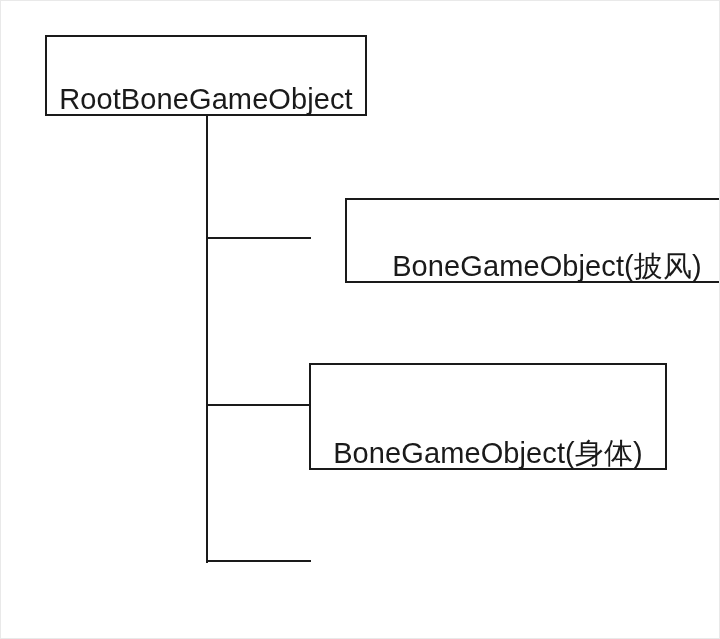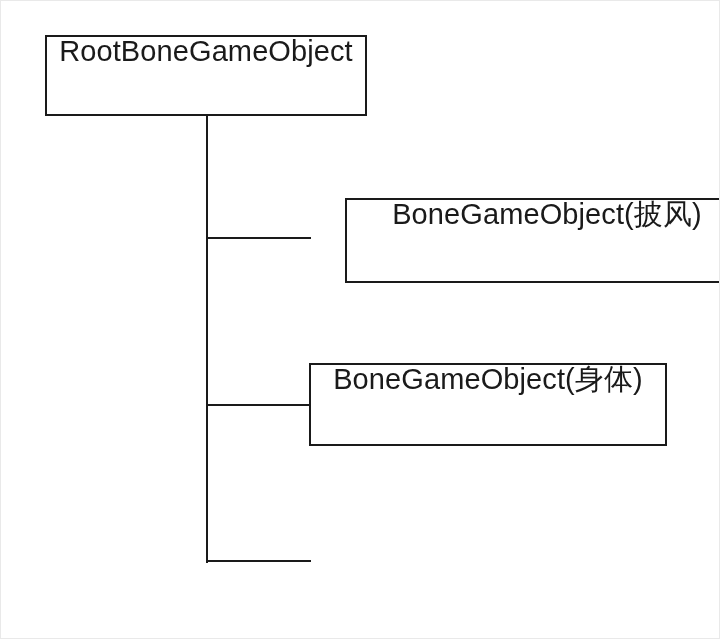--- a/index.html
+++ b/index.html
@@ -19,21 +19,21 @@
     box-sizing: border-box;
     border: 1px solid #e9e9e9;
     overflow: hidden;
   }
   .node-box {
     position: absolute;
     box-sizing: border-box;
     border: 2px solid #1a1a1a;
     background: #ffffff;
     display: flex;
-    align-items: flex-start;
+    align-items: flex-end;
     justify-content: center;
     z-index: 2;
   }
   .node-label {
     font-size: 29px;
     line-height: 1;
     color: #1a1a1a;
     font-weight: 400;
     letter-spacing: 0.1px;
     white-space: nowrap;
@@ -50,21 +50,21 @@
     left: 308px;
     top: 197px;
     width: 404px;
     height: 85px;
     margin-left: 36px;
   }
   #node-child-1 {
     left: 308px;
     top: 362px;
     width: 358px;
-    height: 83px;
+    height: 107px;
   }
   #node-child-2 {
     left: 308px;
     top: 518px;
     width: 358px;
     height: 84px;
   }
   
   .connector {
     position: absolute;

